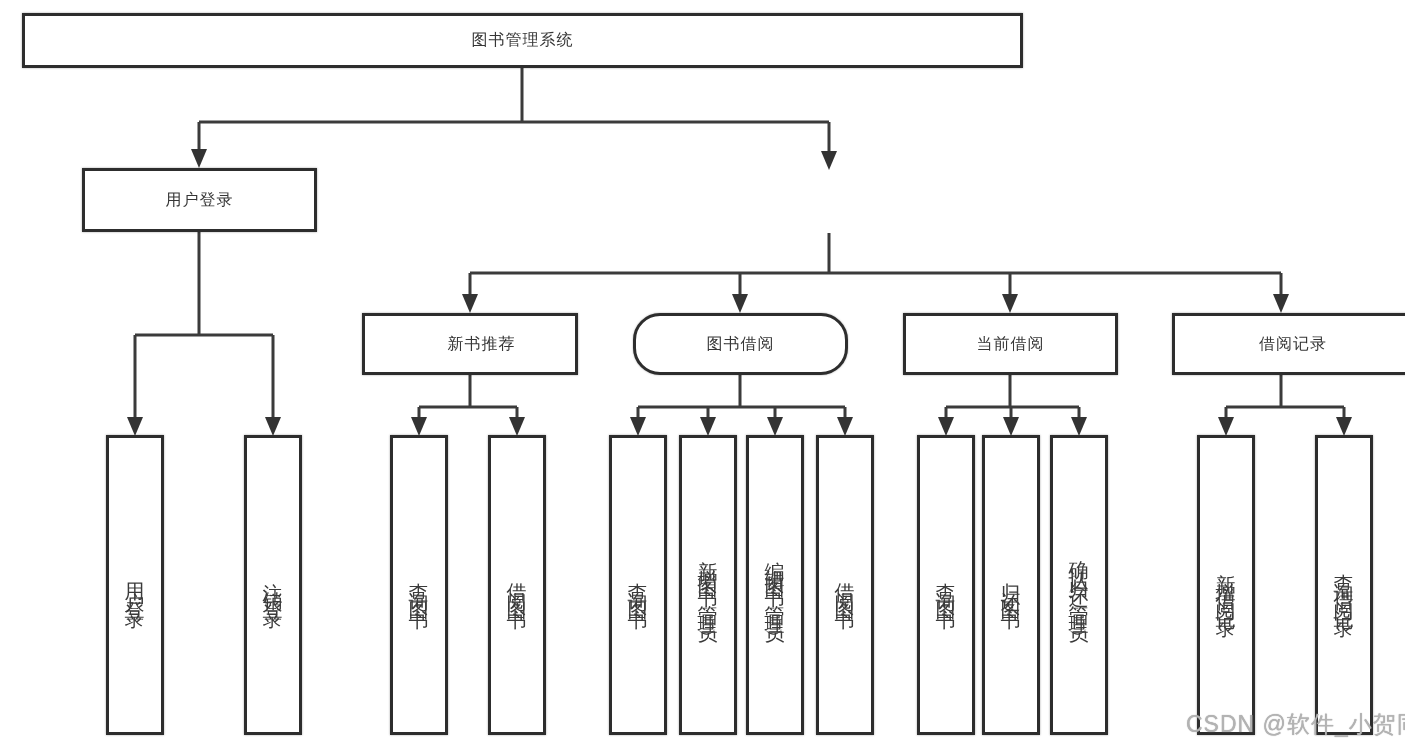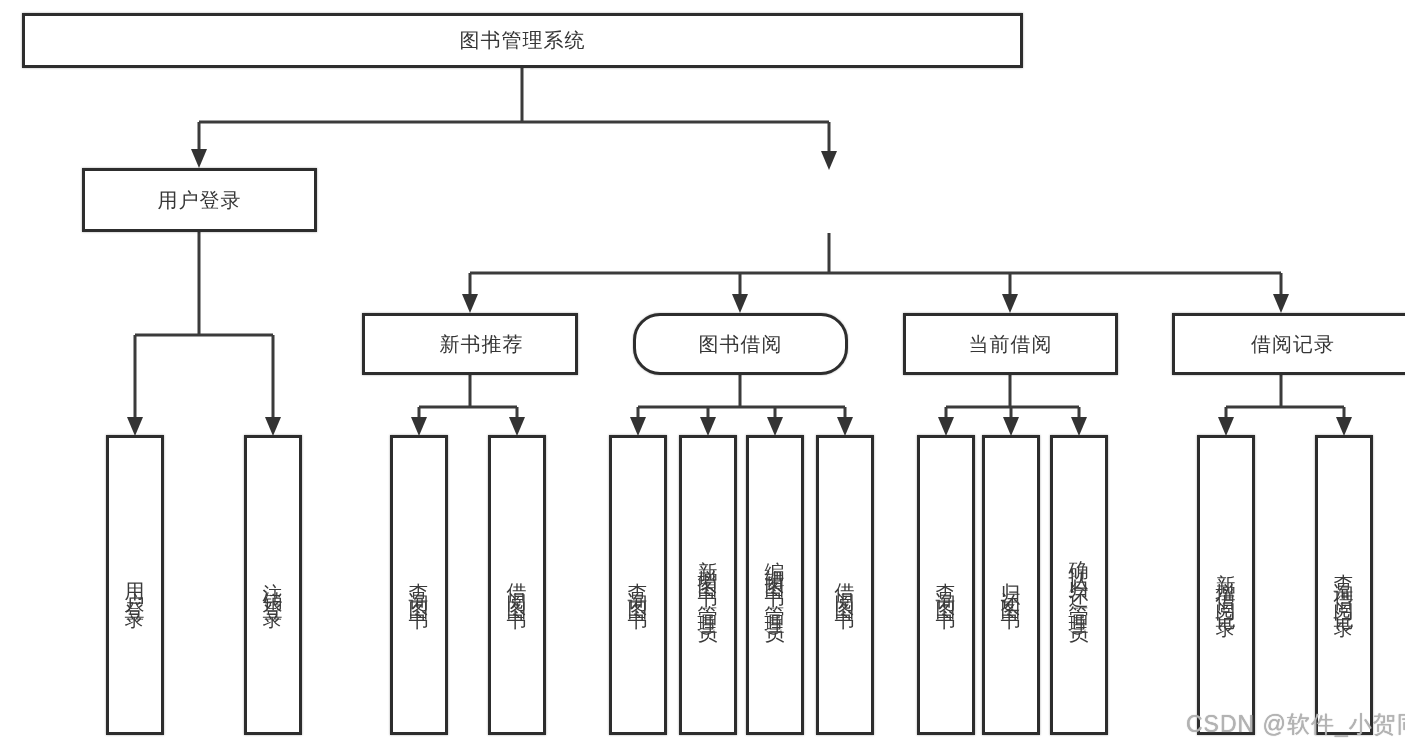--- a/index.html
+++ b/index.html
@@ -14,21 +14,21 @@
   .box{
     position:absolute;
     background:#ffffff;
     border:3px solid #2d2d2d;
     box-shadow:0 0 2px rgba(0,0,0,0.35);
     display:flex;align-items:center;justify-content:center;
     color:#363636;
     z-index:2;
     box-sizing:border-box;
   }
-  .hbox{font-size:20px;letter-spacing:1px;}
+  .hbox{font-size:16px;letter-spacing:1px;}
   .leaf span{
     writing-mode:vertical-rl;
     text-orientation:mixed;
     font-size:20px;
     letter-spacing:9px;
     color:#3a3a3a;
     line-height:1;
   }
   
   #b-root   {left:22px;  top:13px;  width:1001px; height:55px;}

